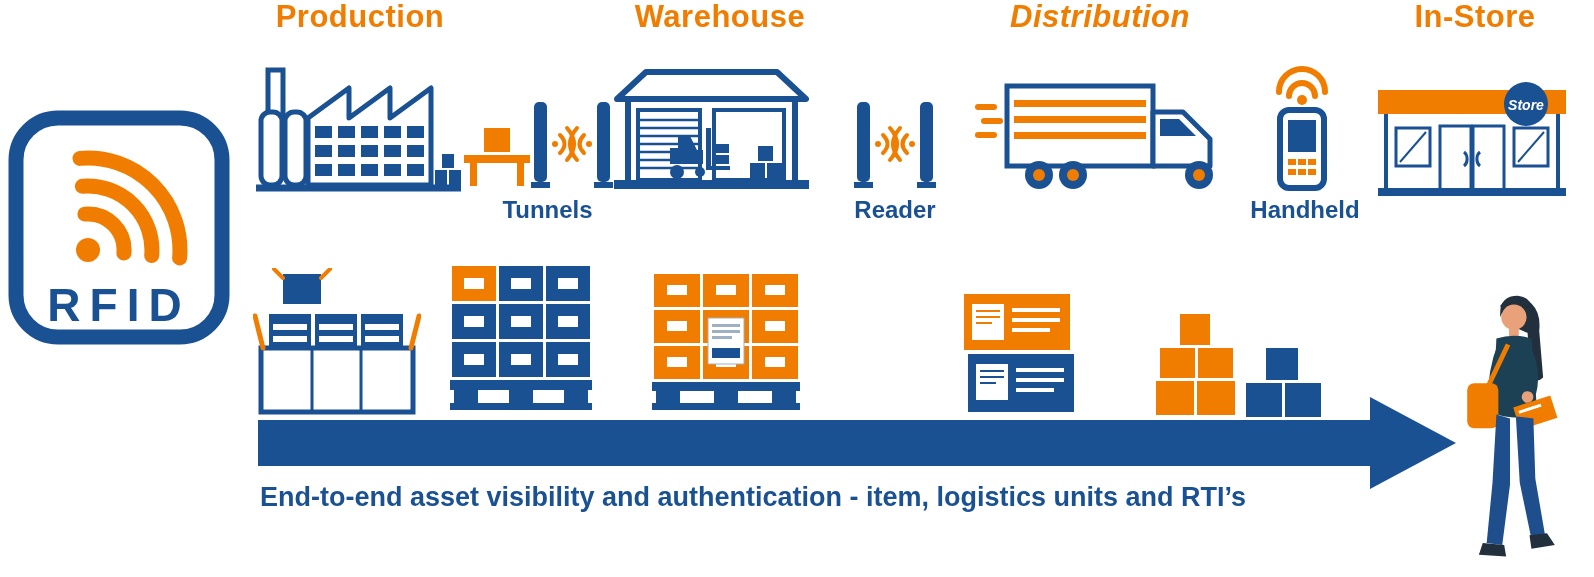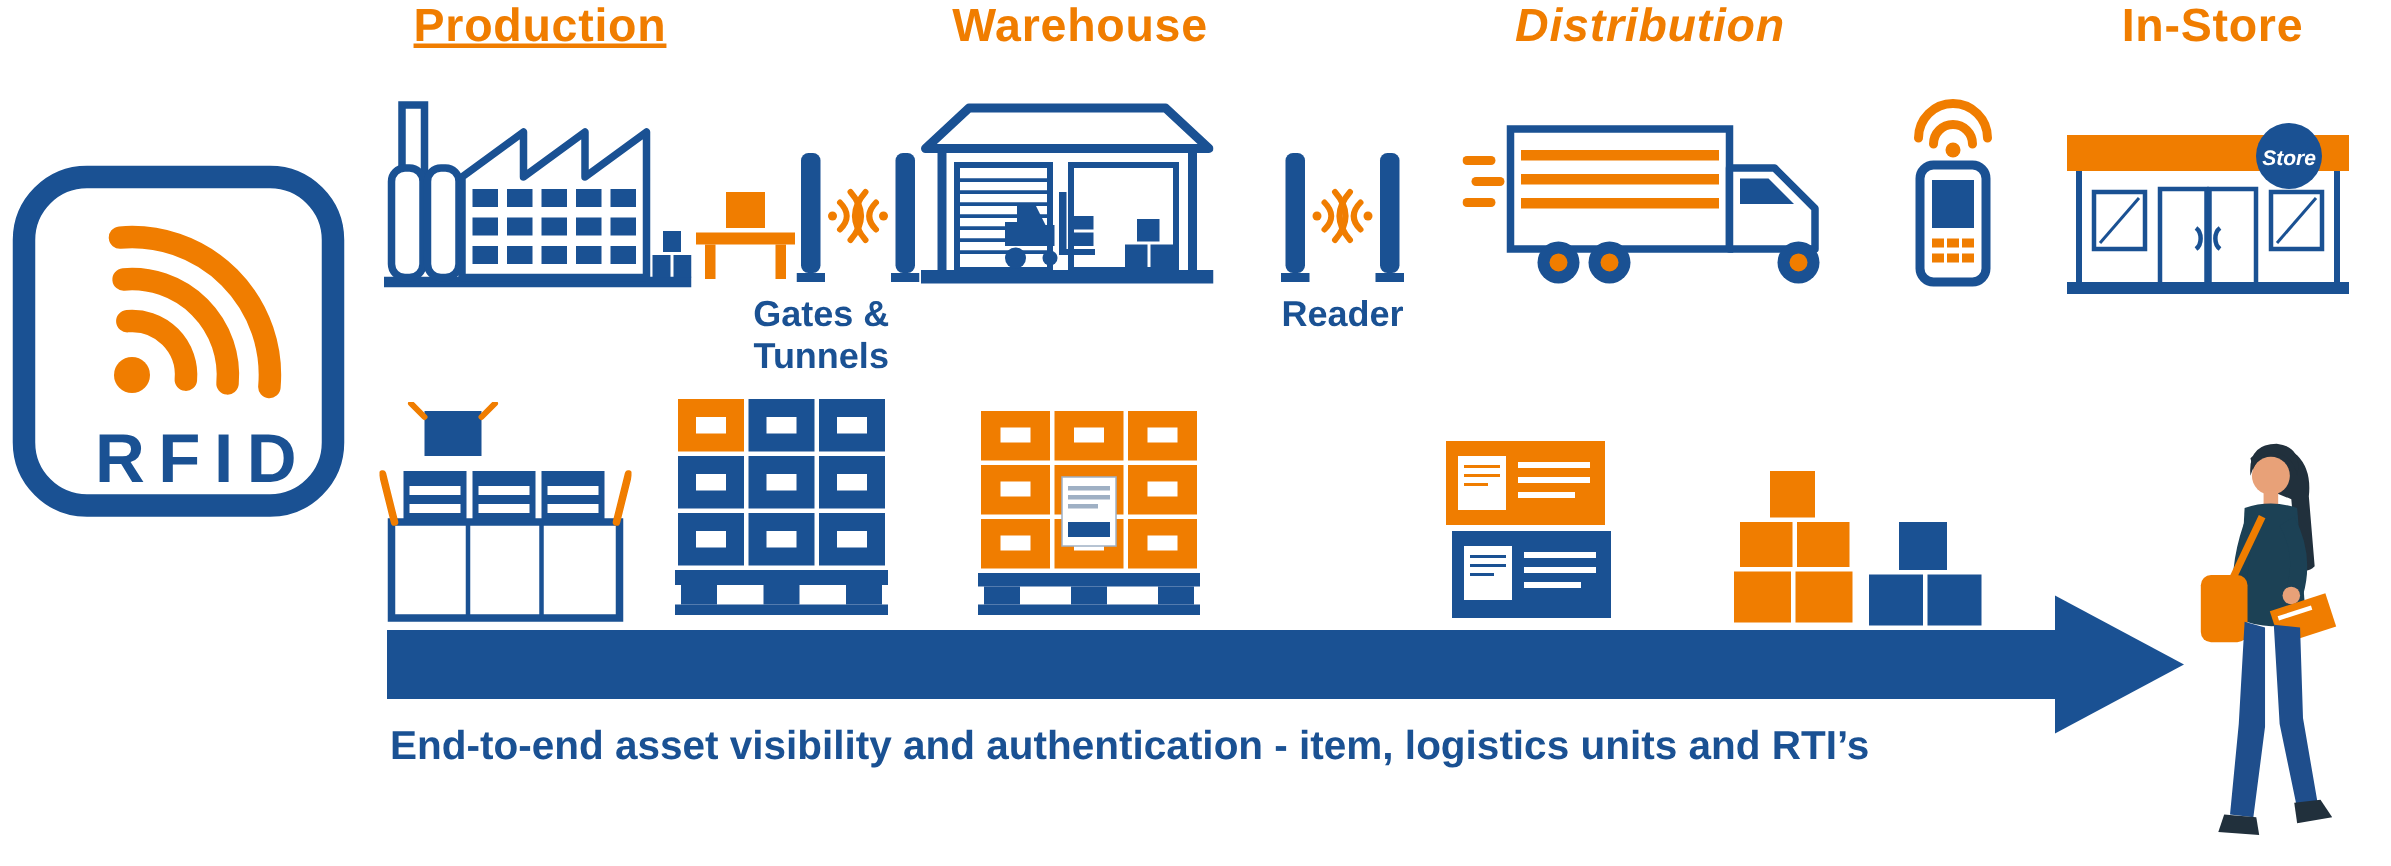--- a/index.html
+++ b/index.html
@@ -12,36 +12,36 @@
   .rfid-text{ font-weight:700; font-size:46px; letter-spacing:9px; color:var(--blue); text-align:center; }
   .caption{ font-weight:700; font-size:27px; color:var(--blue); white-space:nowrap; }
   .arrow-body{ background:var(--blue); }
   .arrow-head{ width:0; height:0; border-top:46px solid transparent; border-bottom:46px solid transparent; border-left:86px solid var(--blue); }
 </style>
 </head>
 <body>
 
 <div class="canvas">
 
-  <div class="abs stage-label" style="left:260px; top:0; width:200px; height:34px; line-height:34px;text-decoration:underline;">Production</div>
+  <div class="abs stage-label" style="left:260px; top:0; width:200px; height:34px; line-height:34px;">Production</div>
   <div class="abs stage-label" style="left:615px; top:0; width:210px; height:34px; line-height:34px;">Warehouse</div>
   <div class="abs stage-label" style="left:995px; top:0; width:210px; height:34px; line-height:34px;font-style:italic;">Distribution</div>
   <div class="abs stage-label" style="left:1375px; top:0; width:200px; height:34px; line-height:34px;">In-Store</div>
 
   <div class="abs" style="left:8px; top:110px; width:222px; height:235px;">
     <svg width="222" height="235" viewBox="0 0 222 235">
       <rect x="8" y="8" width="206" height="219" rx="42" fill="none" stroke="#1A5193" stroke-width="15"></rect>
       <g fill="none" stroke="#F07D00" stroke-width="15" stroke-linecap="round">
         <circle cx="80" cy="140" r="12" fill="#F07D00" stroke="none"></circle>
         <path d="M76.9,104.1 A36,36 0 0 1 115.9,143.1"></path>
         <path d="M74.4,76.3 A64,64 0 0 1 143.7,145.6"></path>
         <path d="M72,48.4 A92,92 0 0 1 171.6,148"></path>
       </g>
     </svg>
-    <div class="abs rfid-text" style="left:20px; top:168px; width:214px;">RFID</div>
+    <div class="abs rfid-text" style="left:4px; top:168px; width:214px;">RFID</div>
   </div>
 
   <div class="abs" style="left:256px; top:52px;">
     <svg width="205" height="140" viewBox="0 0 205 140">
       <line x1="0" y1="136" x2="205" y2="136" stroke="#1A5193" stroke-width="7"></line>
       <rect x="12" y="18" width="15" height="50" fill="#fff" stroke="#1A5193" stroke-width="5"></rect>
       <rect x="5" y="60" width="21" height="73" rx="9" fill="#fff" stroke="#1A5193" stroke-width="5"></rect>
       <rect x="29" y="60" width="21" height="73" rx="9" fill="#fff" stroke="#1A5193" stroke-width="5"></rect>
       <path d="M52,133 V66 L93,36 V66 L134,36 V66 L175,36 V133 Z" fill="#fff" stroke="#1A5193" stroke-width="5" stroke-linejoin="round"></path>
       <g fill="#1A5193">
@@ -90,21 +90,20 @@
         <circle cx="24" cy="44" r="3" fill="#F07D00" stroke="none"></circle>
         <path d="M29,35 q9,9 0,18"></path>
           <path d="M36,28 q14,16 0,32"></path>
         <circle cx="58" cy="44" r="3" fill="#F07D00" stroke="none"></circle>
         <path d="M53,35 q-9,9 0,18"></path>
           <path d="M46,28 q-14,16 0,32"></path>
       </g>
     </svg>
   </div>
   <div class="abs sub-label" style="left:465px; top:196px; width:165px;">
-    <div>Gates &amp;</div>
     <div>Tunnels</div>
   </div>
 
   <div class="abs" style="left:614px; top:66px;">
     <svg width="195" height="127" viewBox="0 0 195 127">
       <path d="M3,33 L32,6 H163 L192,33 Z" fill="#fff" stroke="#1A5193" stroke-width="6" stroke-linejoin="round"></path>
       <path d="M14,33 V117 M181,33 V117" stroke="#1A5193" stroke-width="6" fill="none"></path>
       <rect x="24" y="44" width="62" height="70" fill="#fff" stroke="#1A5193" stroke-width="4"></rect>
       <g stroke="#1A5193" stroke-width="2.5">
         <line x1="26" y1="54" x2="84" y2="54"></line>
@@ -191,20 +190,21 @@
         <rect x="25" y="99" width="8" height="6"></rect>
           <rect x="35" y="99" width="8" height="6"></rect>
           <rect x="45" y="99" width="8" height="6"></rect>
         <rect x="25" y="109" width="8" height="6"></rect>
           <rect x="35" y="109" width="8" height="6"></rect>
           <rect x="45" y="109" width="8" height="6"></rect>
       </g>
     </svg>
   </div>
   <div class="abs sub-label" style="left:1225px; top:196px; width:160px;">
+    <div>Handheld</div>
   </div>
 
   <div class="abs" style="left:1378px; top:82px;">
     <svg width="188" height="114" viewBox="0 0 188 114">
       <rect x="8" y="30" width="172" height="78" fill="#fff" stroke="#1A5193" stroke-width="4"></rect>
       <rect x="0" y="8" width="188" height="24" fill="#F07D00"></rect>
       <rect x="18" y="46" width="34" height="38" fill="#fff" stroke="#1A5193" stroke-width="3"></rect>
       <line x1="22" y1="80" x2="48" y2="50" stroke="#1A5193" stroke-width="2"></line>
       <rect x="136" y="46" width="34" height="38" fill="#fff" stroke="#1A5193" stroke-width="3"></rect>
       <line x1="140" y1="80" x2="166" y2="50" stroke="#1A5193" stroke-width="2"></line>

